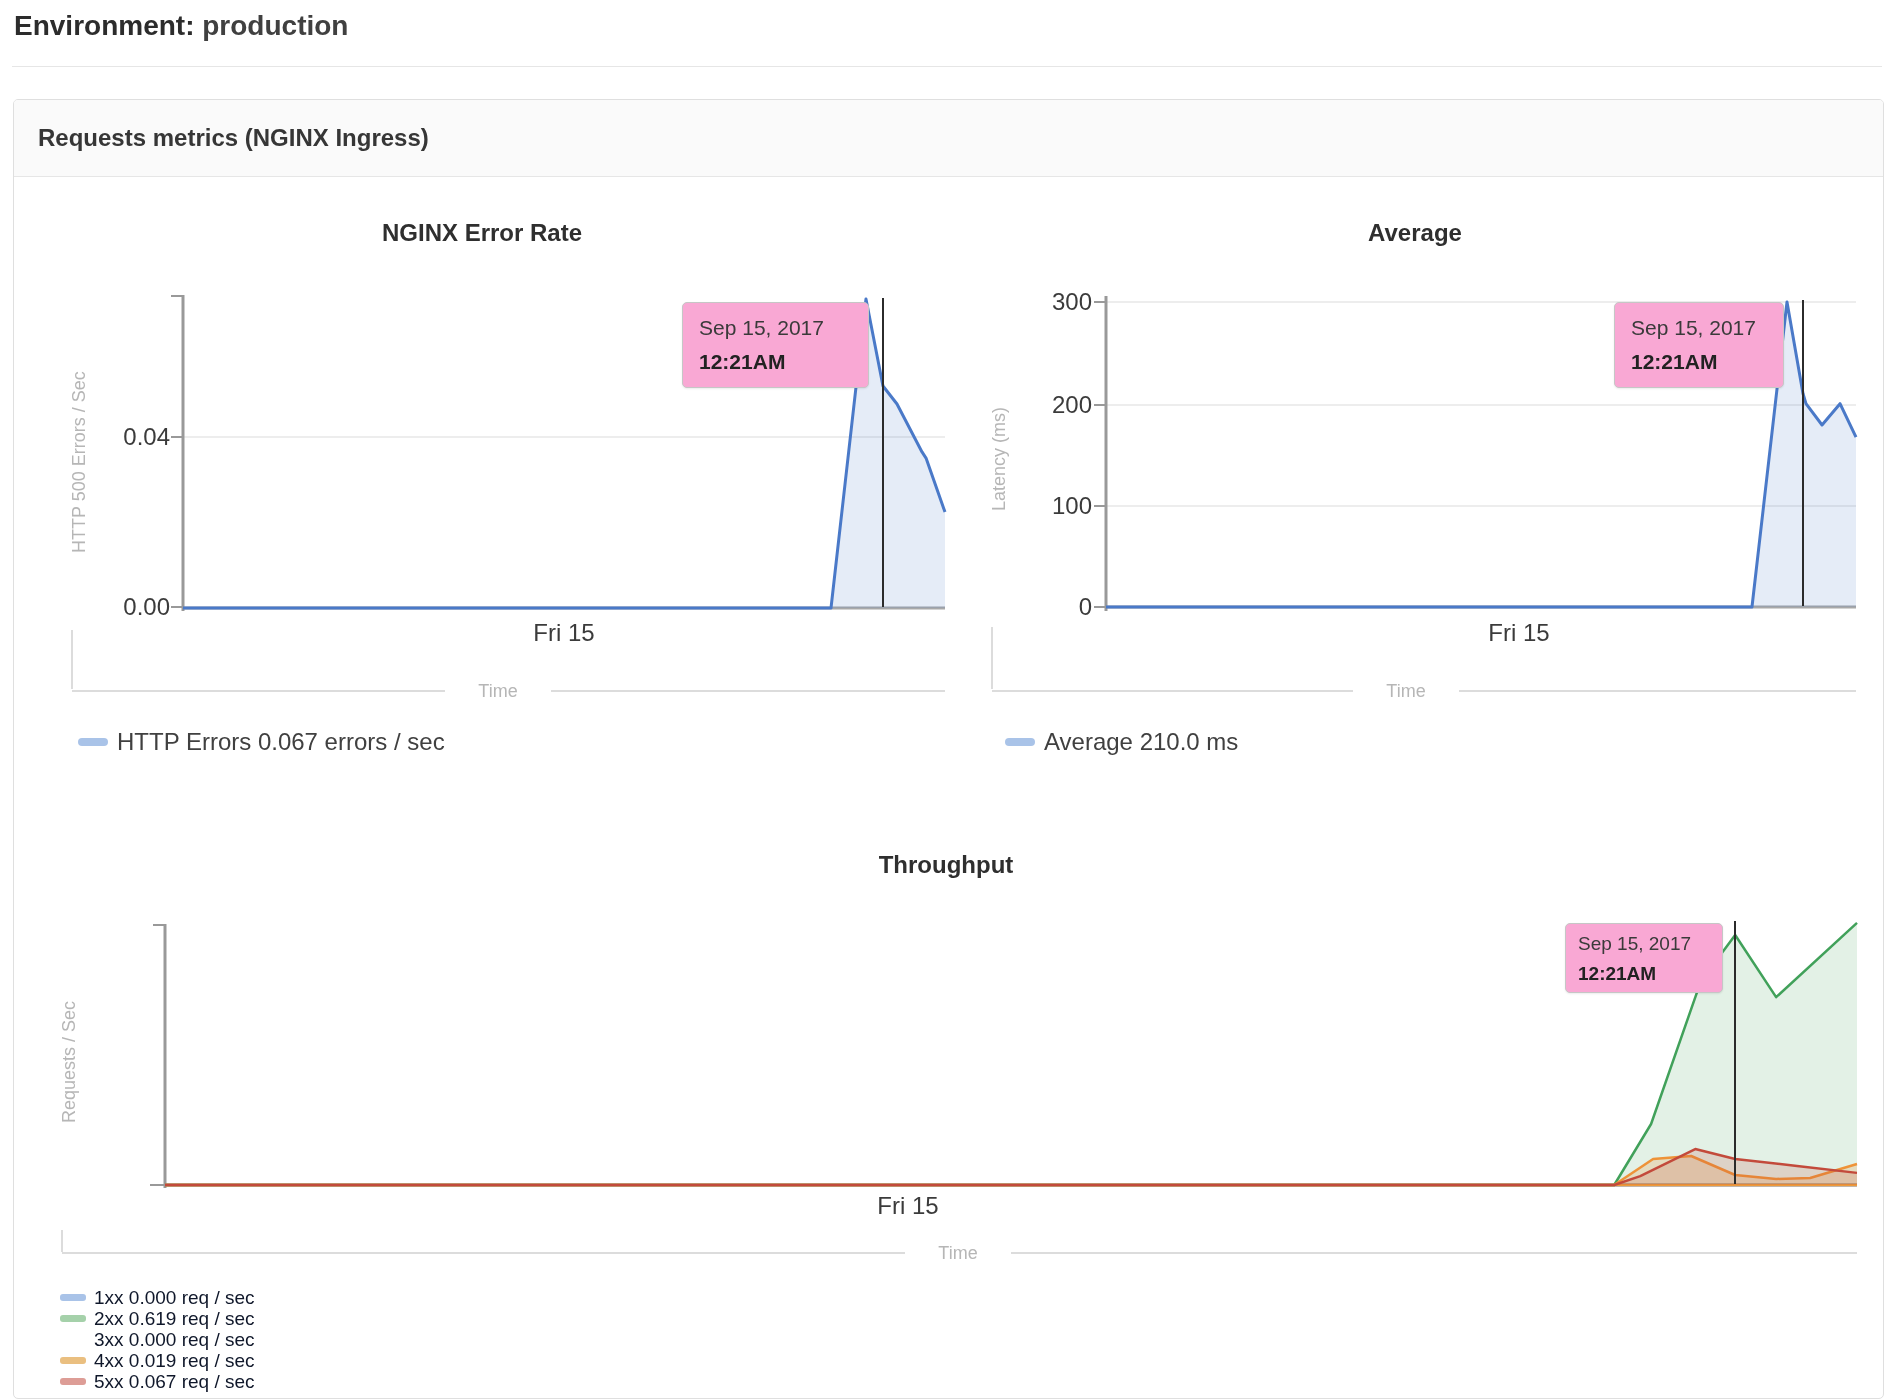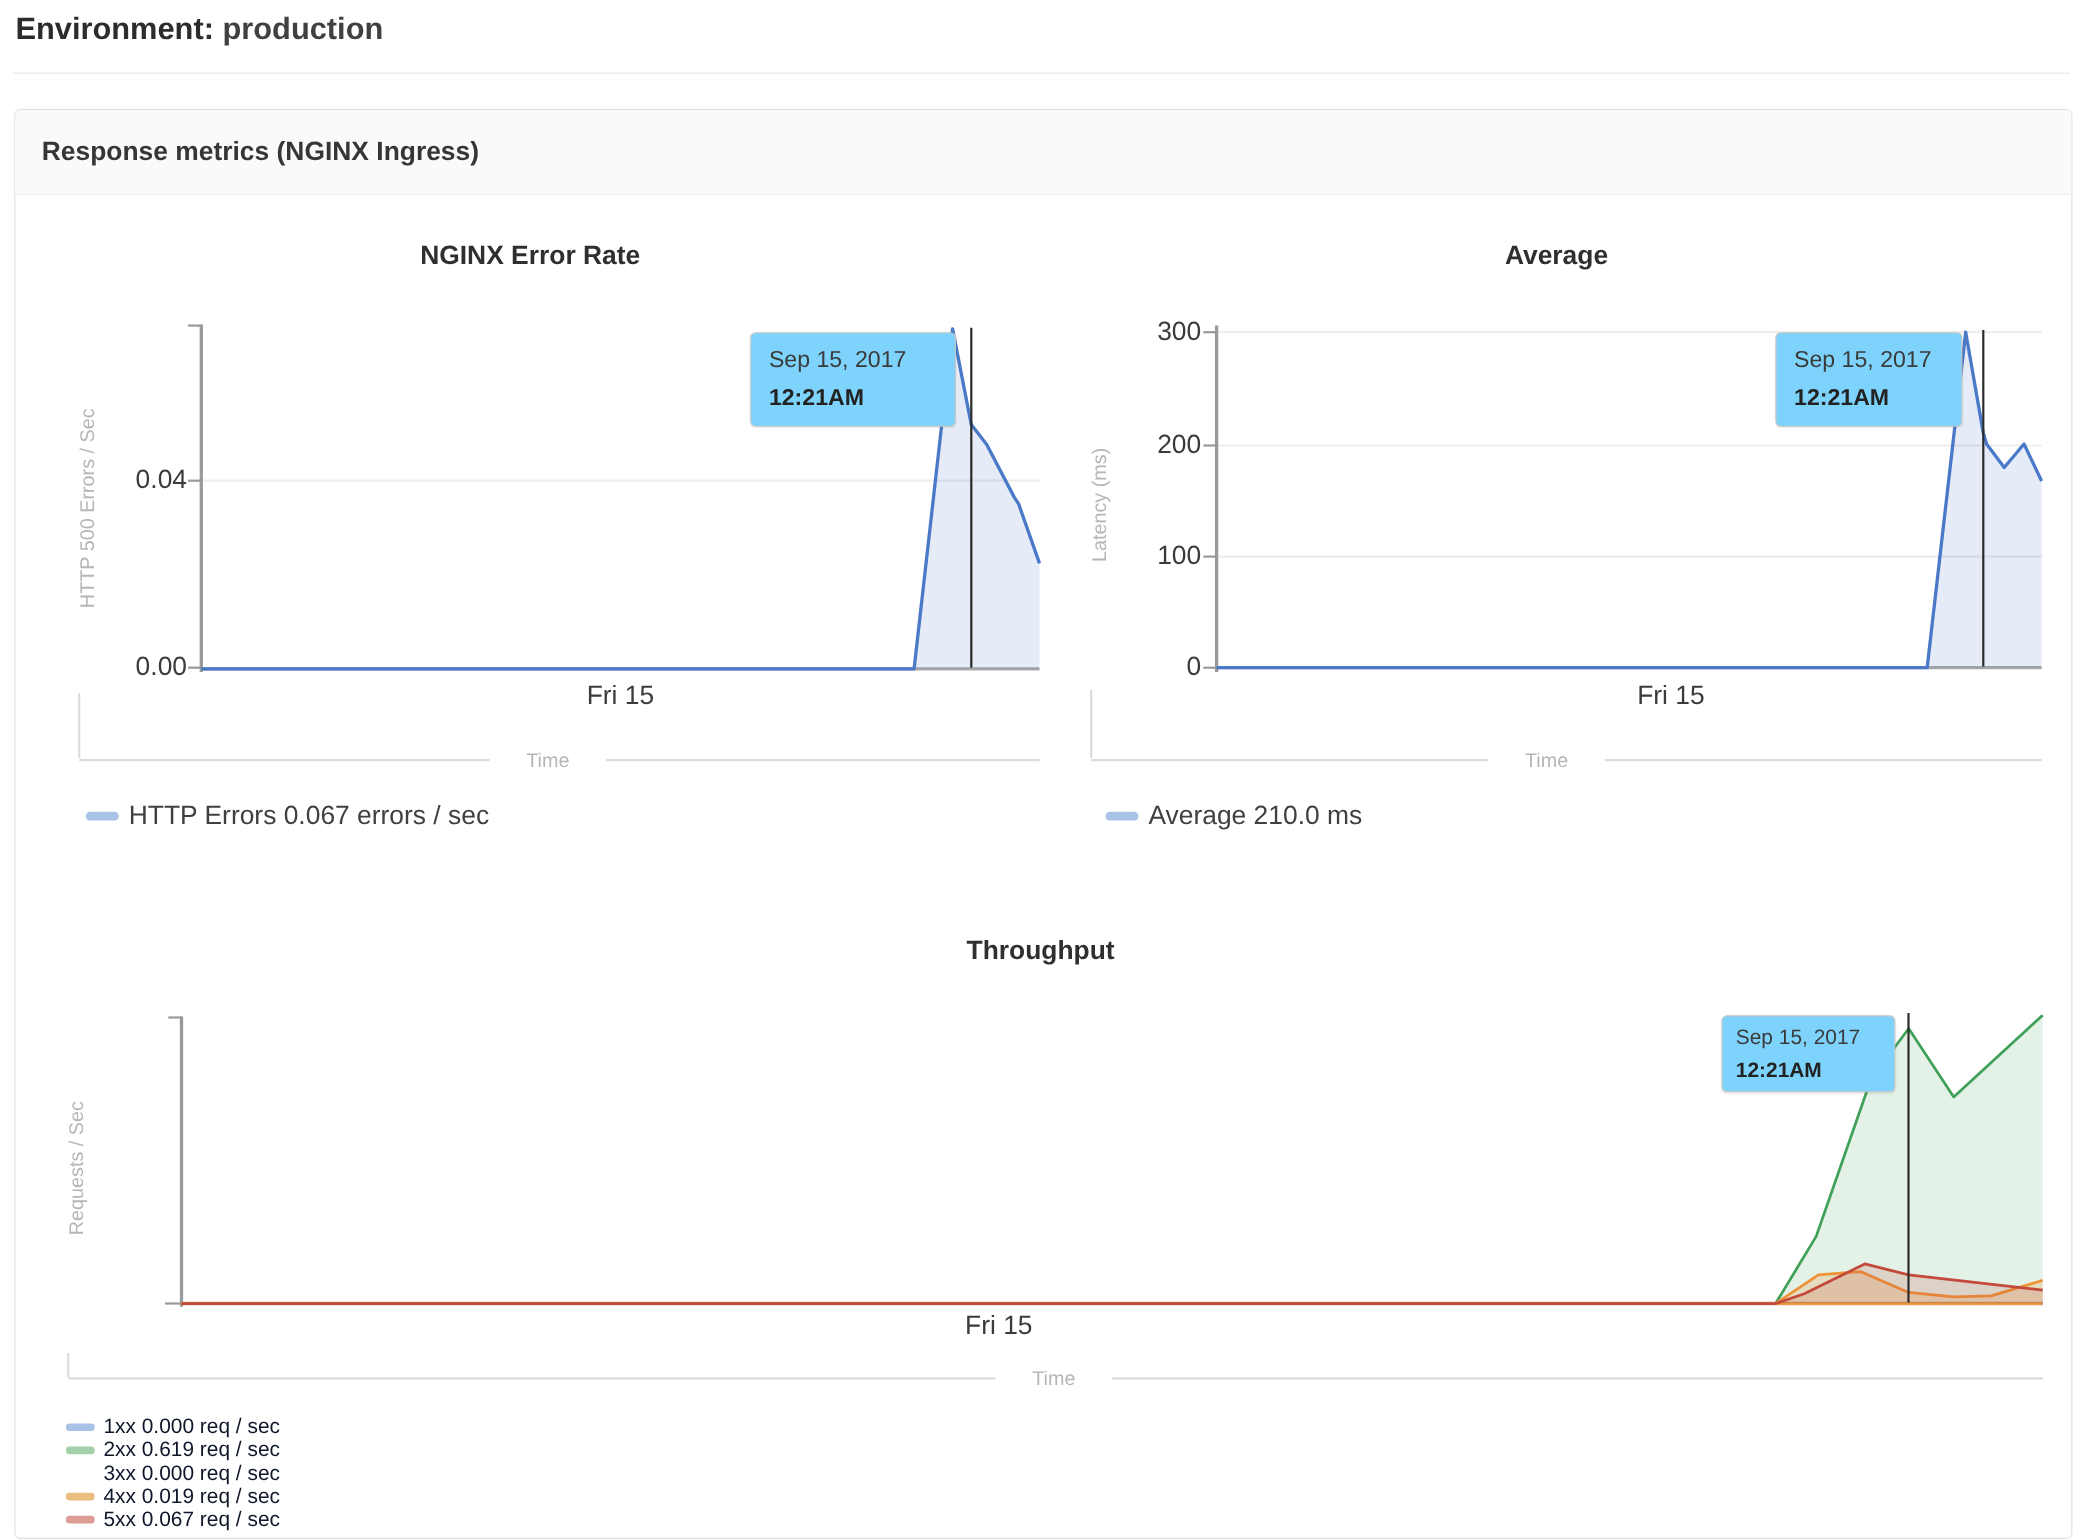--- a/index.html
+++ b/index.html
@@ -17,21 +17,21 @@
   .panel-title{position:absolute;left:24px;top:24px;font-size:24px;font-weight:bold;color:#363636;}
   
   .chart-title{font-size:24px;font-weight:bold;color:#2f2f2f;text-align:center;width:420px;}
   .tick{font-size:24px;color:#3b3b3b;}
   .tick-y{width:90px;text-align:right;}
   .tick-x{width:200px;text-align:center;}
   .axis-unit{font-size:18px;color:#b6b6b6;background:#fff;padding:0 8px;text-align:center;}
   .ylab{width:320px;height:22px;transform:rotate(-90deg);}
   .xlab{width:90px;text-align:center;background:#fff;}
   
-  .tooltip{background:#7dd3fc;border:1px solid #c6c6c6;border-radius:5px;
+  .tooltip{background:#f9a8d4;border:1px solid #c6c6c6;border-radius:5px;
            box-shadow:0 1px 2px rgba(0,0,0,0.08);padding:13px 16px;box-sizing:border-box;}
   .tooltip .tt-date{font-size:21px;color:#3a3a3a;}
   .tooltip .tt-time{font-size:21px;color:#222;font-weight:bold;margin-top:10px;}
   .tooltip.small{padding:9px 12px;}
   .tooltip.small .tt-date{font-size:19px;}
   .tooltip.small .tt-time{font-size:19px;margin-top:8px;}
   
   .legend-row{display:flex;align-items:center;gap:9px;}
   .legend-row .label{font-size:24px;color:#404040;white-space:nowrap;}
   .swatch{width:30px;height:8px;border-radius:4px;flex:0 0 auto;}
@@ -47,21 +47,21 @@
 
   <div class="abs page-header">
     <span>Environment:</span>
     <span> </span>
     <a class="env-link">production</a>
   </div>
   <div class="abs hr"></div>
 
   <div class="abs panel">
     <div class="panel-heading">
-      <div class="panel-title">Response metrics (NGINX Ingress)</div>
+      <div class="panel-title">Requests metrics (NGINX Ingress)</div>
     </div>
   </div>
 
   <svg width="1892" height="1400" viewBox="0 0 1892 1400">
 
     <g>
       <line x1="72" y1="302" x2="72" y2="689" stroke="#dcdcdc" stroke-width="2"></line>
       <line x1="72" y1="691" x2="945" y2="691" stroke="#dcdcdc" stroke-width="2"></line>
       <line x1="183" y1="437" x2="945" y2="437" stroke="#ededed" stroke-width="2"></line>
       <line x1="183" y1="608" x2="945" y2="608" stroke="#a8a8a8" stroke-width="3"></line>

